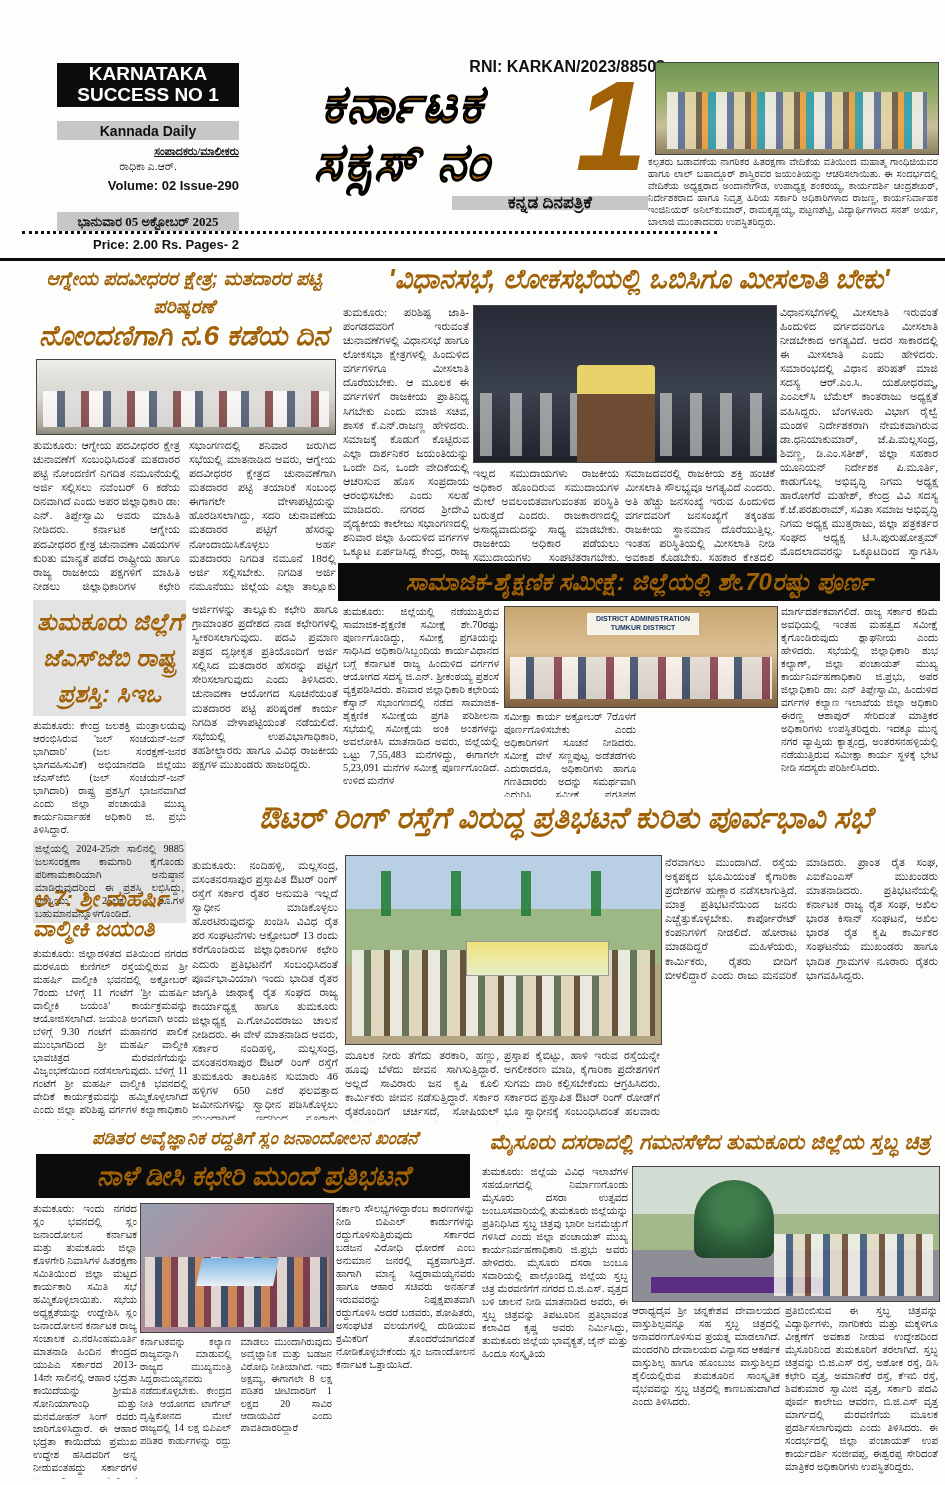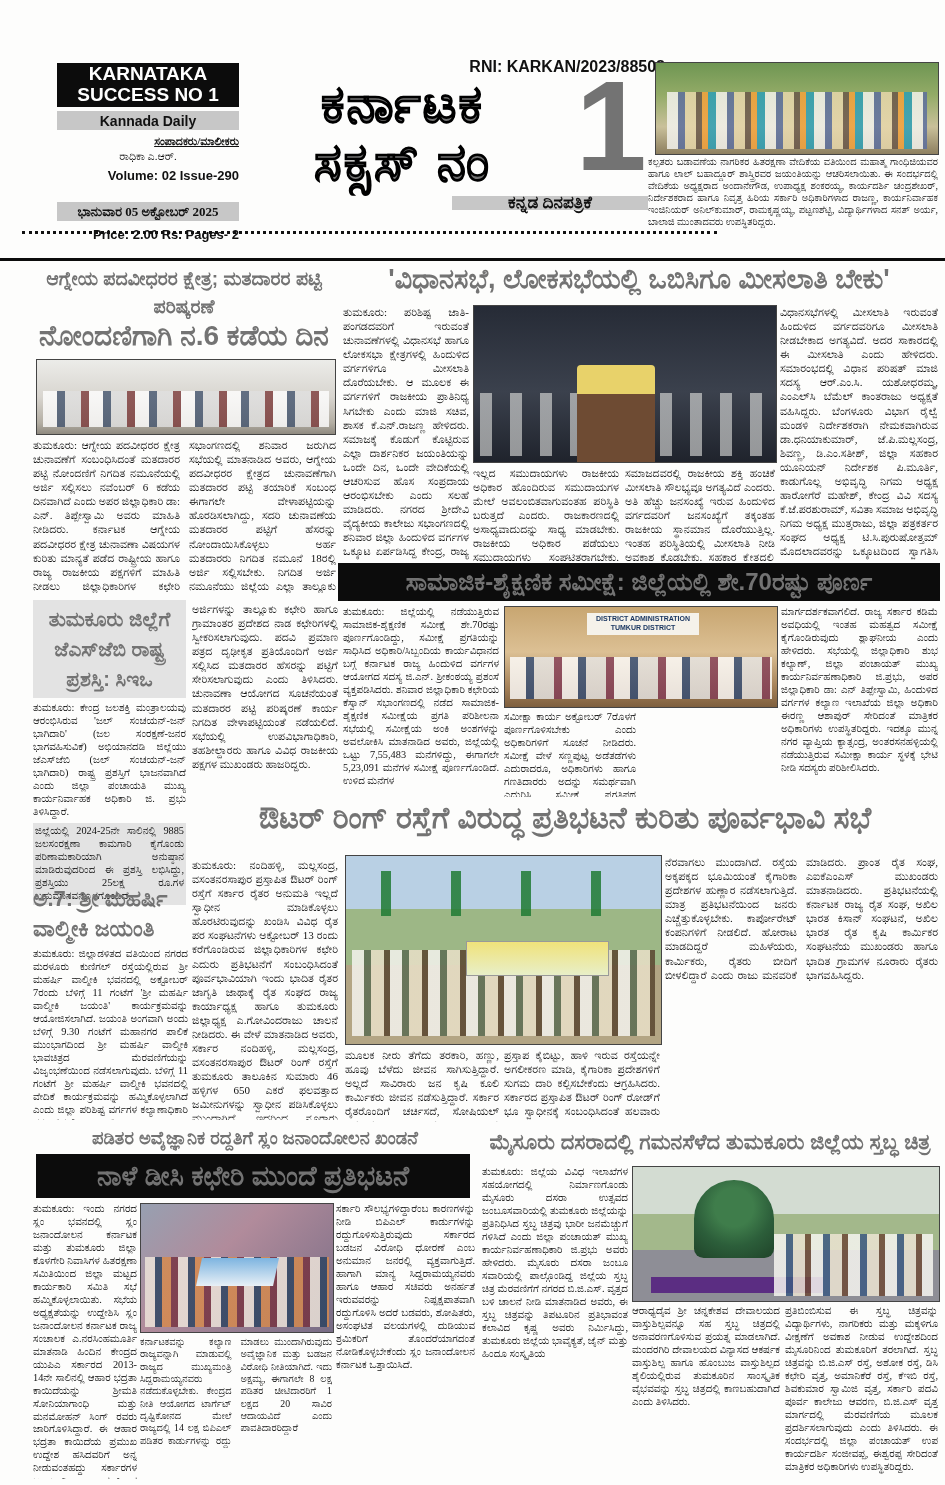--- a/index.html
+++ b/index.html
@@ -43,33 +43,33 @@
      background:linear-gradient(180deg,#7db4e0,#e8f0f6);transform:skewX(-12deg);}
   .ph-slum .ppl{position:absolute;left:2%;right:2%;bottom:4%;height:55%;opacity:.8;
      background:repeating-linear-gradient(90deg,#f1e9dd 0 10px,#27415f 10px 17px,#d88a4a 17px 26px,#742f3d 26px 33px);}
   .ph-dasara{background:linear-gradient(180deg,#d3dcd2 0 35%,#a3b88b 35% 62%,#8e8e96 62% 100%);}
   .ph-dasara .dome{position:absolute;left:20%;top:10%;width:26%;height:58%;border-radius:50% 50% 12% 12%;
      background:radial-gradient(circle at 50% 35%,#3f7d4b 0 30%,#2c5e3a 60%,#1f4329);}
   .ph-dasara .skirt{position:absolute;left:6%;bottom:6%;width:56%;height:12%;background:#5b2d82;}
   .ph-dasara .ppl{position:absolute;right:2%;bottom:4%;width:52%;height:46%;opacity:.85;
      background:repeating-linear-gradient(90deg,#f6f5f0 0 12px,#3d5a82 12px 19px,#ece4d2 19px 31px,#6e4a37 31px 37px);}
   .rule-dot{border-top:3px dotted #111;}
-  .hl{font-family:"Liberation Sans",sans-serif;font-weight:bold;color:#737373;}
+  .hl{font-family:"Liberation Sans",sans-serif;font-weight:bold;color:#a16207;font-style:italic;}
 </style>
 </head>
 <body>
 
 <div id="page">
 
   <div class="abs" style="left:57px;top:63px;width:182px;">
     <div class="blackbar sans bold center" style="height:44px;flex-direction:column;font-size:19px;line-height:1.1;">
       <div>KARNATAKA</div>
       <div>SUCCESS NO 1</div>
     </div>
-    <div class="graybar sans bold" style="height:19px;font-size:14px;margin-top:4px;">Kannada Daily</div>
+    <div class="graybar sans bold" style="height:19px;font-size:14px;margin-top:14px;">Kannada Daily</div>
     <div class="center bold" style="font-size:11px;margin-top:5px;text-decoration:underline;">ಸಂಪಾದಕರು/ಮಾಲೀಕರು</div>
     <div class="center" style="font-size:11px;margin-top:2px;">ರಾಧಿಕಾ ಎ.ಆರ್.</div>
     <div class="center bold sans" style="font-size:13px;margin-top:5px;">Volume: 02  Issue-290</div>
     <div class="graybar bold" style="height:19px;font-size:13px;margin-top:19px;">ಭಾನುವಾರ 05 ಅಕ್ಟೋಬರ್ 2025</div>
     <div class="center bold sans" style="font-size:13px;margin-top:6px;">Price:  2.00 Rs.   Pages- 2</div>
   </div>
 
   <div class="abs sans bold center" style="left:335px;top:58px;width:330px;font-size:16px;">RNI: KARKAN/2023/88508</div>
 
   <div class="abs hl center" style="left:245px;top:76px;width:315px;font-size:52px;line-height:1.1;letter-spacing:2px;-webkit-text-stroke:1px #000;">ಕರ್ನಾಟಕ</div>
@@ -87,21 +87,21 @@
 
   <div class="abs hl center" style="left:40px;top:265px;width:288px;font-size:19px;line-height:1.45;">ಆಗ್ನೇಯ ಪದವೀಧರರ ಕ್ಷೇತ್ರ; ಮತದಾರರ ಪಟ್ಟಿ ಪರಿಷ್ಕರಣೆ</div>
   <div class="abs hl center" style="left:33px;top:321px;width:302px;font-size:28px;line-height:1.05;">ನೋಂದಣಿಗಾಗಿ ನ.6 ಕಡೆಯ ದಿನ</div>
   <div class="abs photo ph-meeting" style="left:36px;top:359px;width:298px;height:74px;">
     <div class="ppl"></div>
   </div>
   <div class="abs bt cols2" style="left:33px;top:438px;width:303px;height:160px;">ತುಮಕೂರು: ಆಗ್ನೇಯ ಪದವೀಧರರ ಕ್ಷೇತ್ರ ಚುನಾವಣೆಗೆ ಸಂಬಂಧಿಸಿದಂತೆ ಮತದಾರರ ಪಟ್ಟಿ ನೋಂದಣಿಗೆ ನಿಗದಿತ ನಮೂನೆಯಲ್ಲಿ ಅರ್ಜಿ ಸಲ್ಲಿಸಲು ನವೆಂಬರ್ 6 ಕಡೆಯ ದಿನವಾಗಿದೆ ಎಂದು ಅಪರ ಜಿಲ್ಲಾಧಿಕಾರಿ ಡಾ: ಎನ್. ತಿಪ್ಪೇಸ್ವಾಮಿ ಅವರು ಮಾಹಿತಿ ನೀಡಿದರು. ಕರ್ನಾಟಕ ಆಗ್ನೇಯ ಪದವೀಧರರ ಕ್ಷೇತ್ರ ಚುನಾವಣಾ ವಿಷಯಗಳ ಕುರಿತು ಮಾನ್ಯತೆ ಪಡೆದ ರಾಷ್ಟ್ರೀಯ ಹಾಗೂ ರಾಜ್ಯ ರಾಜಕೀಯ ಪಕ್ಷಗಳಿಗೆ ಮಾಹಿತಿ ನೀಡಲು ಜಿಲ್ಲಾಧಿಕಾರಿಗಳ ಕಛೇರಿ ಸಭಾಂಗಣದಲ್ಲಿ ಶನಿವಾರ ಜರುಗಿದ ಸಭೆಯಲ್ಲಿ ಮಾತನಾಡಿದ ಅವರು, ಆಗ್ನೇಯ ಪದವೀಧರರ ಕ್ಷೇತ್ರದ ಚುನಾವಣೆಗಾಗಿ ಮತದಾರರ ಪಟ್ಟಿ ತಯಾರಿಕೆ ಸಂಬಂಧ ಈಗಾಗಲೇ ವೇಳಾಪಟ್ಟಿಯನ್ನು ಹೊರಡಿಸಲಾಗಿದ್ದು, ಸದರಿ ಚುನಾವಣೆಯ ಮತದಾರರ ಪಟ್ಟಿಗೆ ಹೆಸರನ್ನು ನೋಂದಾಯಿಸಿಕೊಳ್ಳಲು ಅರ್ಹ ಮತದಾರರು ನಿಗದಿತ ನಮೂನೆ 18ರಲ್ಲಿ ಅರ್ಜಿ ಸಲ್ಲಿಸಬೇಕು. ನಿಗದಿತ ಅರ್ಜಿ ನಮೂನೆಯು ಜಿಲ್ಲೆಯ ಎಲ್ಲಾ ತಾಲ್ಲೂಕು ಕಛೇರಿ ಹಾಗೂ ಮಹಾನಗರ ಪಾಲಿಕೆ ಕಛೇರಿಯಲ್ಲಿ ಲಭ್ಯವಿದ್ದು, ಅರ್ಹ ಮತದಾರರು ನಿಗದಿತ ನಮೂನೆಯನ್ನು ಭರ್ತಿ ಮಾಡಿ ಪೂರಕ ದಾಖಲೆಗಳನ್ನು ಲಗತ್ತಿಸಿ ನಿಯೋಜಿತ ಅಧಿಕಾರಿಗಳಿಗೆ ಸಲ್ಲಿಸಬೇಕಿದೆ.</div>
   <div class="abs bt" style="left:192px;top:602px;width:146px;height:252px;">ಅರ್ಜಿಗಳನ್ನು ತಾಲ್ಲೂಕು ಕಛೇರಿ ಹಾಗೂ ಗ್ರಾಮಾಂತರ ಪ್ರದೇಶದ ನಾಡ ಕಛೇರಿಗಳಲ್ಲಿ ಸ್ವೀಕರಿಸಲಾಗುವುದು. ಪದವಿ ಪ್ರಮಾಣ ಪತ್ರದ ದೃಢೀಕೃತ ಪ್ರತಿಯೊಂದಿಗೆ ಅರ್ಜಿ ಸಲ್ಲಿಸಿದ ಮತದಾರರ ಹೆಸರನ್ನು ಪಟ್ಟಿಗೆ ಸೇರಿಸಲಾಗುವುದು ಎಂದು ತಿಳಿಸಿದರು. ಚುನಾವಣಾ ಆಯೋಗದ ಸೂಚನೆಯಂತೆ ಮತದಾರರ ಪಟ್ಟಿ ಪರಿಷ್ಕರಣೆ ಕಾರ್ಯ ನಿಗದಿತ ವೇಳಾಪಟ್ಟಿಯಂತೆ ನಡೆಯಲಿದೆ. ಸಭೆಯಲ್ಲಿ ಉಪವಿಭಾಗಾಧಿಕಾರಿ, ತಹಶೀಲ್ದಾರರು ಹಾಗೂ ವಿವಿಧ ರಾಜಕೀಯ ಪಕ್ಷಗಳ ಮುಖಂಡರು ಹಾಜರಿದ್ದರು.</div>
 
   <div class="abs" style="left:33px;top:600px;width:153px;">
-    <div class="hl center" style="background:#e3e3e3;font-size:20px;line-height:1.5;padding:4px 2px;">ತುಮಕೂರು ಜಿಲ್ಲೆಗೆ ಜೆಎಸ್‌ಜೆಬಿ ರಾಷ್ಟ್ರ ಪ್ರಶಸ್ತಿ: ಸಿಇಒ</div>
+    <div class="hl center" style="background:#e3e3e3;font-size:24px;line-height:1.5;padding:4px 2px;">ತುಮಕೂರು ಜಿಲ್ಲೆಗೆ ಜೆಎಸ್‌ಜೆಬಿ ರಾಷ್ಟ್ರ ಪ್ರಶಸ್ತಿ: ಸಿಇಒ</div>
     <div class="bt-sm" style="margin-top:4px;">ತುಮಕೂರು: ಕೇಂದ್ರ ಜಲಶಕ್ತಿ ಮಂತ್ರಾಲಯವು ಆರಂಭಿಸಿರುವ 'ಜಲ್ ಸಂಚಯನ್-ಜನ್ ಭಾಗಿದಾರಿ' (ಜಲ ಸಂರಕ್ಷಣೆ-ಜನರ ಭಾಗವಹಿಸುವಿಕೆ) ಅಭಿಯಾನದಡಿ ಜಿಲ್ಲೆಯು ಜೆಎಸ್‌ಜೆಬಿ (ಜಲ್ ಸಂಚಯನ್-ಜನ್ ಭಾಗಿದಾರಿ) ರಾಷ್ಟ್ರ ಪ್ರಶಸ್ತಿಗೆ ಭಾಜನವಾಗಿದೆ ಎಂದು ಜಿಲ್ಲಾ ಪಂಚಾಯತಿ ಮುಖ್ಯ ಕಾರ್ಯನಿರ್ವಾಹಕ ಅಧಿಕಾರಿ ಜಿ. ಪ್ರಭು ತಿಳಿಸಿದ್ದಾರೆ.</div>
     <div class="bt-sm" style="background:#e3e3e3;margin-top:4px;padding:2px;">ಜಿಲ್ಲೆಯಲ್ಲಿ 2024-25ನೇ ಸಾಲಿನಲ್ಲಿ 9885 ಜಲಸಂರಕ್ಷಣಾ ಕಾಮಗಾರಿ ಕೈಗೊಂಡು ಪರಿಣಾಮಕಾರಿಯಾಗಿ ಅನುಷ್ಠಾನ ಮಾಡಿರುವುದರಿಂದ ಈ ಪ್ರಶಸ್ತಿ ಲಭಿಸಿದ್ದು, ಪ್ರಶಸ್ತಿಯು 25ಲಕ್ಷ ರೂ.ಗಳ ಬಹುಮಾನವನ್ನೊಳಗೊಂಡಿದೆ.</div>
   </div>
 
   <div class="abs hl" style="left:33px;top:884px;width:155px;font-size:22px;line-height:1.35;">ಅ.7: ಶ್ರೀ ಮಹರ್ಷಿ ವಾಲ್ಮೀಕಿ ಜಯಂತಿ</div>
   <div class="abs bt-sm" style="left:33px;top:948px;width:155px;height:172px;">ತುಮಕೂರು: ಜಿಲ್ಲಾಡಳಿತದ ವತಿಯಿಂದ ನಗರದ ಮರಳೂರು ಕುಣಿಗಲ್ ರಸ್ತೆಯಲ್ಲಿರುವ ಶ್ರೀ ಮಹರ್ಷಿ ವಾಲ್ಮೀಕಿ ಭವನದಲ್ಲಿ ಅಕ್ಟೋಬರ್ 7ರಂದು ಬೆಳಿಗ್ಗೆ 11 ಗಂಟೆಗೆ 'ಶ್ರೀ ಮಹರ್ಷಿ ವಾಲ್ಮೀಕಿ ಜಯಂತಿ' ಕಾರ್ಯಕ್ರಮವನ್ನು ಆಯೋಜಿಸಲಾಗಿದೆ. ಜಯಂತಿ ಅಂಗವಾಗಿ ಅಂದು ಬೆಳಿಗ್ಗೆ 9.30 ಗಂಟೆಗೆ ಮಹಾನಗರ ಪಾಲಿಕೆ ಮುಂಭಾಗದಿಂದ ಶ್ರೀ ಮಹರ್ಷಿ ವಾಲ್ಮೀಕಿ ಭಾವಚಿತ್ರದ ಮೆರವಣಿಗೆಯನ್ನು ವಿಜೃಂಭಣೆಯಿಂದ ನಡೆಸಲಾಗುವುದು. ಬೆಳಿಗ್ಗೆ 11 ಗಂಟೆಗೆ ಶ್ರೀ ಮಹರ್ಷಿ ವಾಲ್ಮೀಕಿ ಭವನದಲ್ಲಿ ವೇದಿಕೆ ಕಾರ್ಯಕ್ರಮವನ್ನು ಹಮ್ಮಿಕೊಳ್ಳಲಾಗಿದೆ ಎಂದು ಜಿಲ್ಲಾ ಪರಿಶಿಷ್ಟ ವರ್ಗಗಳ ಕಲ್ಯಾಣಾಧಿಕಾರಿ ಪ್ರಕಟಣೆಯಲ್ಲಿ ತಿಳಿಸಿದ್ದಾರೆ.</div>
 
   <div class="abs hl center" style="left:338px;top:264px;width:602px;font-size:27px;">'ವಿಧಾನಸಭೆ, ಲೋಕಸಭೆಯಲ್ಲಿ ಒಬಿಸಿಗೂ ಮೀಸಲಾತಿ ಬೇಕು'</div>
   <div class="abs bt" style="left:343px;top:305px;width:126px;height:256px;">ತುಮಕೂರು: ಪರಿಶಿಷ್ಟ ಜಾತಿ-ಪಂಗಡದವರಿಗೆ ಇರುವಂತೆ ಚುನಾವಣೆಗಳಲ್ಲಿ ವಿಧಾನಸಭೆ ಹಾಗೂ ಲೋಕಸಭಾ ಕ್ಷೇತ್ರಗಳಲ್ಲಿ ಹಿಂದುಳಿದ ವರ್ಗಗಳಿಗೂ ಮೀಸಲಾತಿ ದೊರೆಯಬೇಕು. ಆ ಮೂಲಕ ಈ ವರ್ಗಗಳಿಗೆ ರಾಜಕೀಯ ಪ್ರಾತಿನಿಧ್ಯ ಸಿಗಬೇಕು ಎಂದು ಮಾಜಿ ಸಚಿವ, ಶಾಸಕ ಕೆ.ಎನ್.ರಾಜಣ್ಣ ಹೇಳಿದರು. ಸಮಾಜಕ್ಕೆ ಕೊಡುಗೆ ಕೊಟ್ಟಿರುವ ಎಲ್ಲಾ ದಾರ್ಶನಿಕರ ಜಯಂತಿಯನ್ನು ಒಂದೇ ದಿನ, ಒಂದೇ ವೇದಿಕೆಯಲ್ಲಿ ಆಚರಿಸುವ ಹೊಸ ಸಂಪ್ರದಾಯ ಆರಂಭಿಸಬೇಕು ಎಂದು ಸಲಹೆ ಮಾಡಿದರು. ನಗರದ ಶ್ರೀದೇವಿ ವೈದ್ಯಕೀಯ ಕಾಲೇಜು ಸಭಾಂಗಣದಲ್ಲಿ ಶನಿವಾರ ಜಿಲ್ಲಾ ಹಿಂದುಳಿದ ವರ್ಗಗಳ ಒಕ್ಕೂಟ ಏರ್ಪಡಿಸಿದ್ದ ಕೇಂದ್ರ, ರಾಜ್ಯ ಹಾಗೂ ಸಹಕಾರ ಕ್ಷೇತ್ರದ ವಿವಿಧ ಸ್ಥಾನಗಳಿಗೆ ಆಯ್ಕೆಗೊಂಡವರನ್ನು ಅಭಿನಂದಿಸುವ ಸಮಾರಂಭ ಉದ್ಘಾಟಿಸಿ ಮಾತನಾಡಿದ ಕೆ.ಎನ್.ರಾಜಣ್ಣ, ರಾಜಕೀಯ ಅಧಿಕಾರ ಇಲ್ಲದಿದ್ದರೆ ಸಮಸ್ಯೆಗಳನ್ನು ಪ್ರಸ್ತಾಪ ಮಾಡಲು ಅವಕಾಶ ಸಿಗುವುದಿಲ್ಲ. ರಾಜಕೀಯ ಅಧಿಕಾರ</div>
   <div class="abs photo ph-speech" style="left:473px;top:305px;width:302px;height:156px;">

